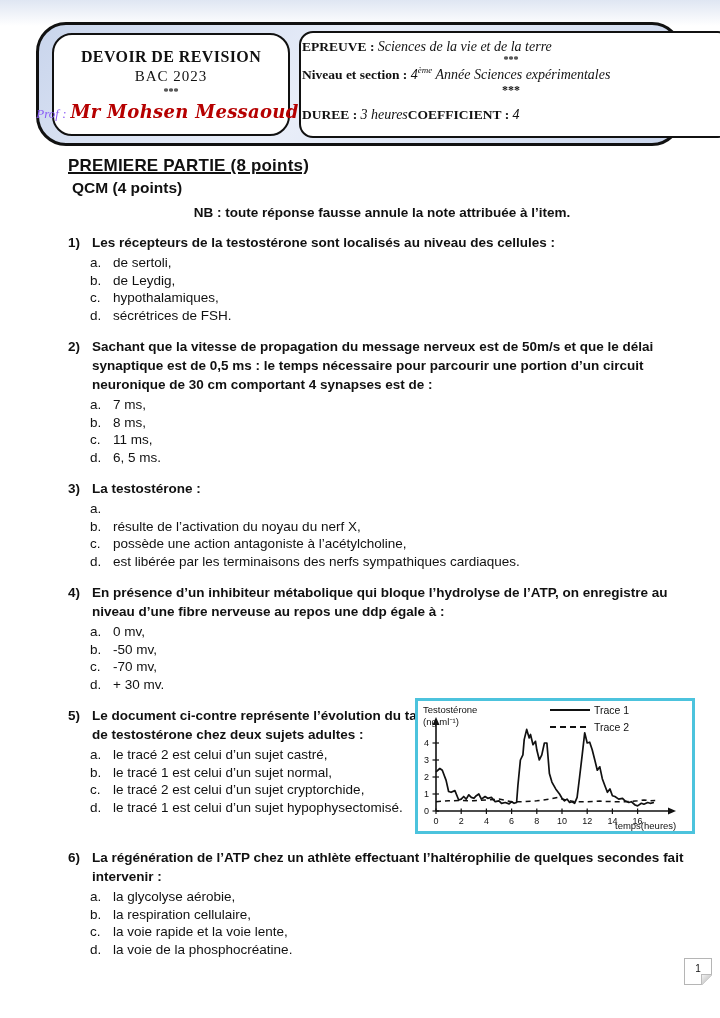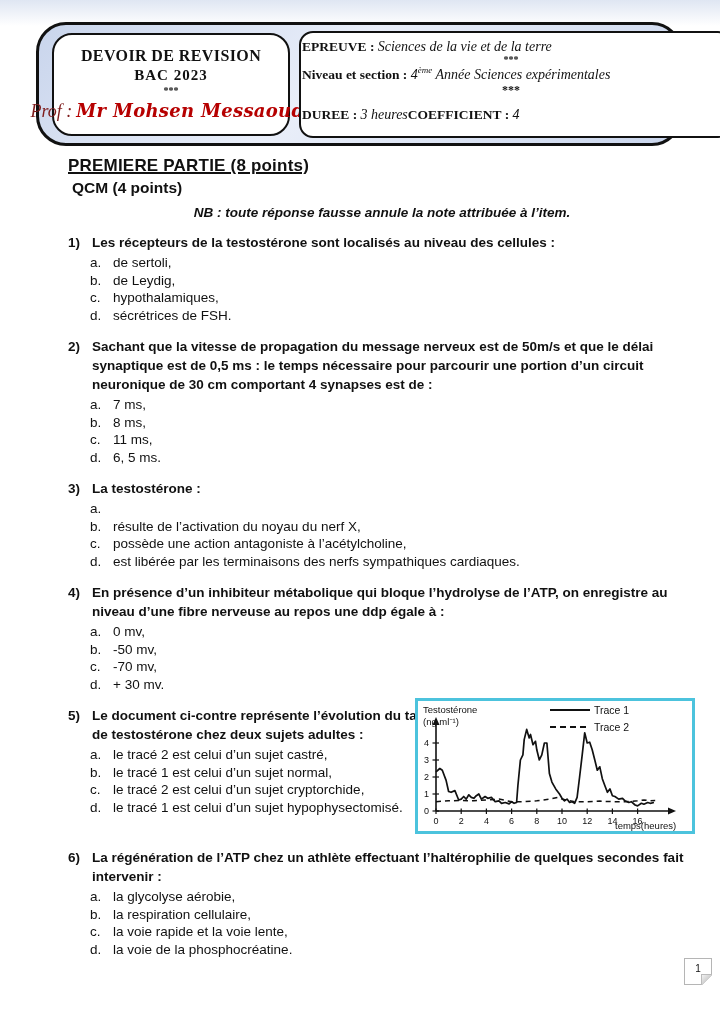--- a/index.html
+++ b/index.html
@@ -22,24 +22,24 @@
   .hbox{
     position:absolute;background:#fff;border:2.5px solid #111;box-sizing:border-box;
     font-family:"Liberation Serif",serif;
   }
   .hbox-left{
     left:13px;top:8px;width:238px;height:103px;border-radius:20px;
     display:flex;flex-direction:column;align-items:center;justify-content:center;
     padding:2px 6px;text-align:center;
   }
   .hbox-left .t1{font-weight:bold;font-size:16px;letter-spacing:.4px;}
-  .hbox-left .t2{font-weight:bold;font-size:15px;margin-top:2px;letter-spacing:1px;}
+  .hbox-left .t2{font-weight:normal;font-size:15px;margin-top:2px;letter-spacing:1px;}
   .hbox-left .stars{font-weight:bold;font-size:10px;line-height:9px;margin-top:2px;}
   .prof-line{margin-top:5px;white-space:nowrap;}
-  .prof-label{font-style:italic;font-size:18px;color:#7f1d1d;}
+  .prof-label{font-style:italic;font-size:13px;color:#8b5cf6;}
   .prof-name{
     font-family:"DejaVu Serif",serif;font-style:italic;font-weight:bold;
     font-size:18px;color:#b60000;letter-spacing:.3px;
   }
   .hbox-right{
     left:260px;top:6px;width:433px;height:107px;border-radius:14px;
     padding:6px 10px 4px 1px;font-size:13px;
   }
   .hr-line{white-space:nowrap;}
   .hr-label{font-weight:bold;font-size:13.5px;}
@@ -49,21 +49,21 @@
   .hr-bottom{display:flex;justify-content:flex-start;margin-top:11px;}
   sup{font-size:9px;}
   
   .main{position:absolute;left:68px;top:156px;width:628px;}
   .part-title{
     font-size:17px;font-weight:bold;text-decoration:underline;
     text-decoration-thickness:2px;letter-spacing:.2px;
   }
   .qcm-title{font-size:15.5px;font-weight:bold;margin:3px 0 8px 4px;}
   .intro{font-size:13.5px;line-height:19px;text-align:justify;margin:0;}
-  .nb-line{font-size:13.5px;font-weight:bold;font-style:italic;text-align:center;margin-top:2px;}
+  .nb-line{font-size:13.5px;font-weight:bold;text-align:center;margin-top:2px;}
   .question{margin-top:13px;}
   .q-stem{display:flex;font-weight:bold;font-size:13.5px;line-height:19px;}
   .q-num{width:24px;flex:none;}
   .q-stem-text{flex:1;}
   .q5 .q-stem-text{max-width:348px;}
   .q-options{margin:2px 0 0 22px;}
   .q-option{display:flex;font-size:13.5px;line-height:17.5px;font-weight:normal;}
   .opt-letter{width:23px;flex:none;}
   .q6{margin-top:32px;}
   

